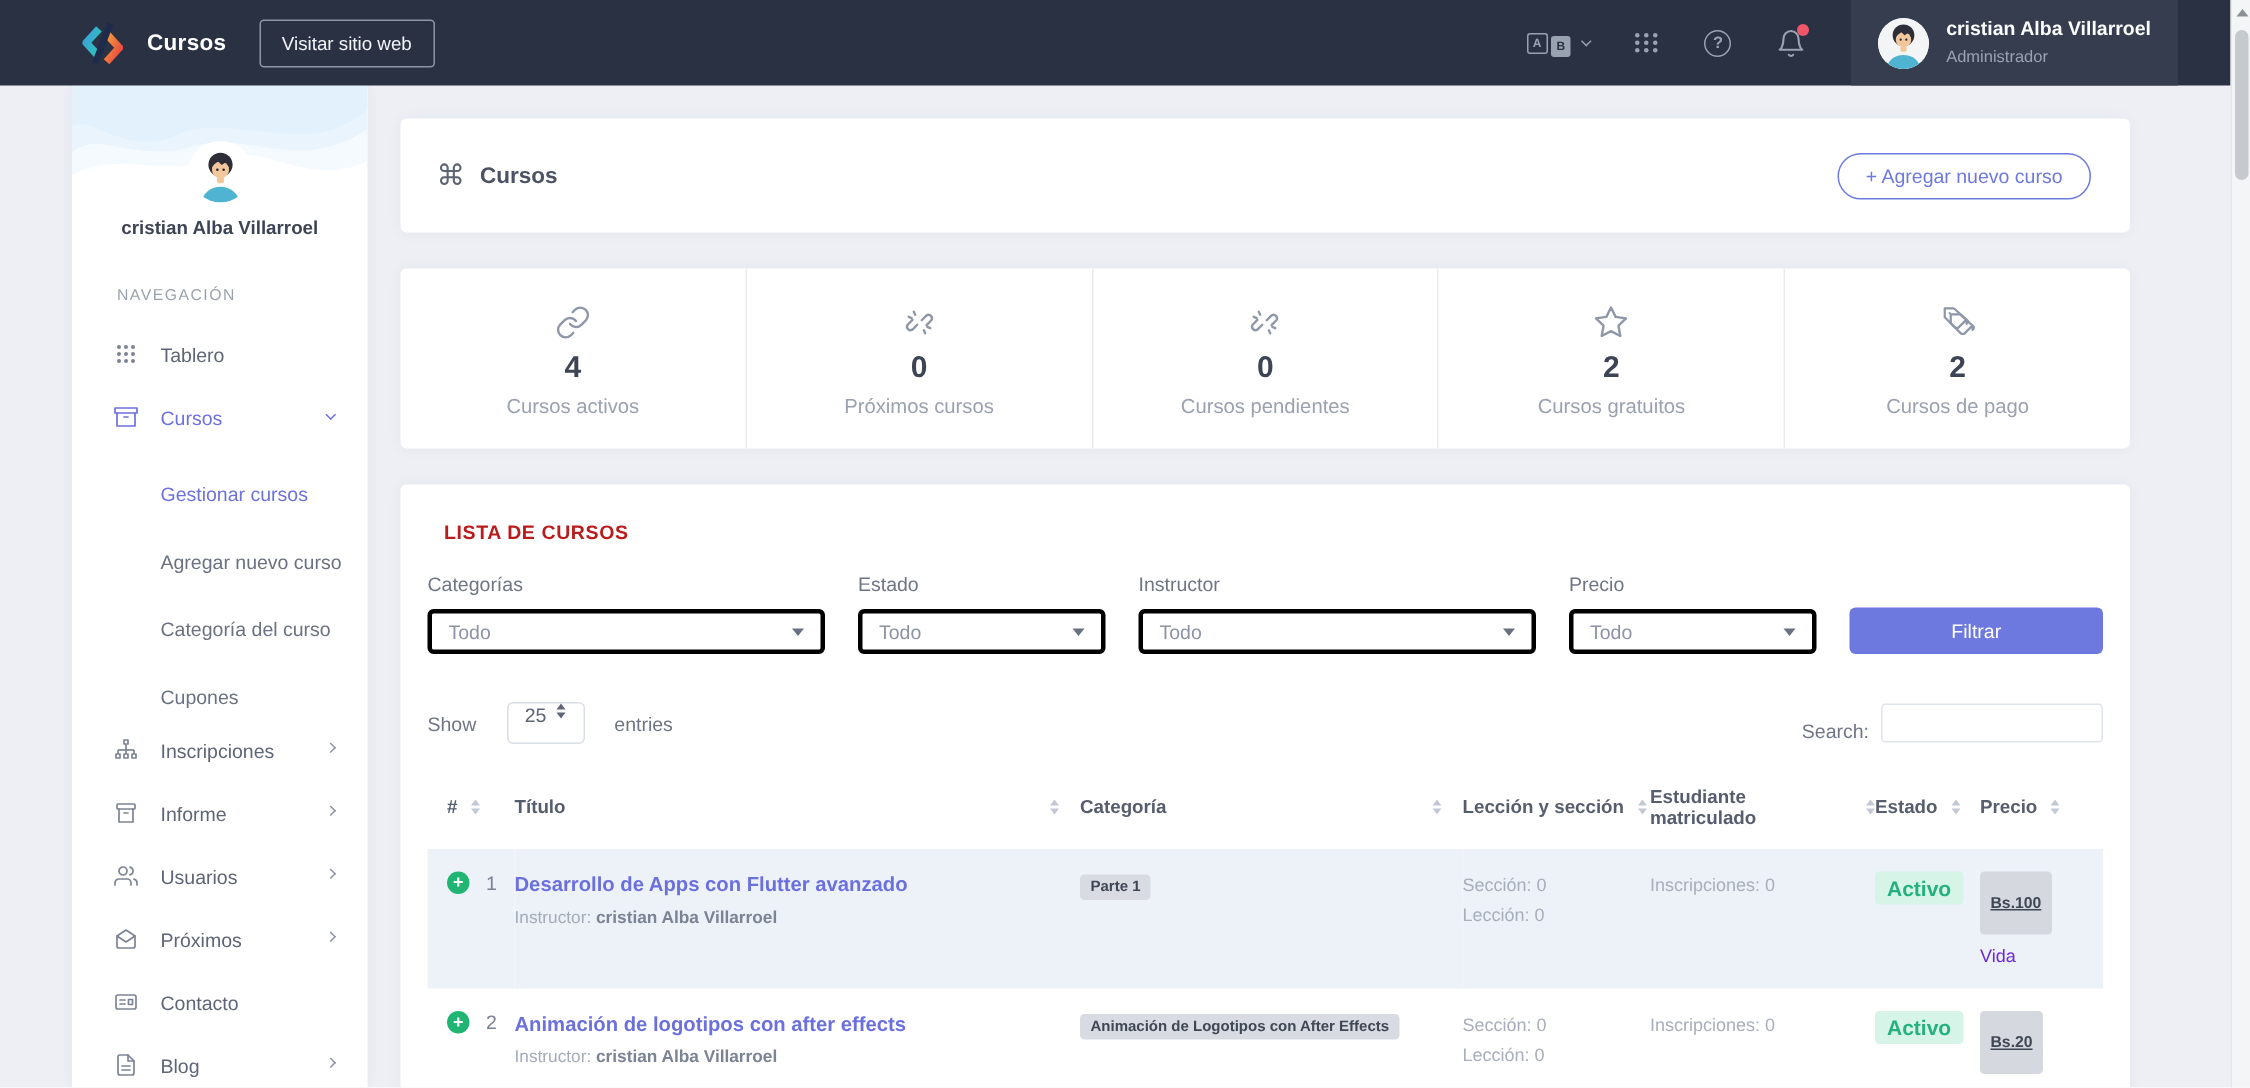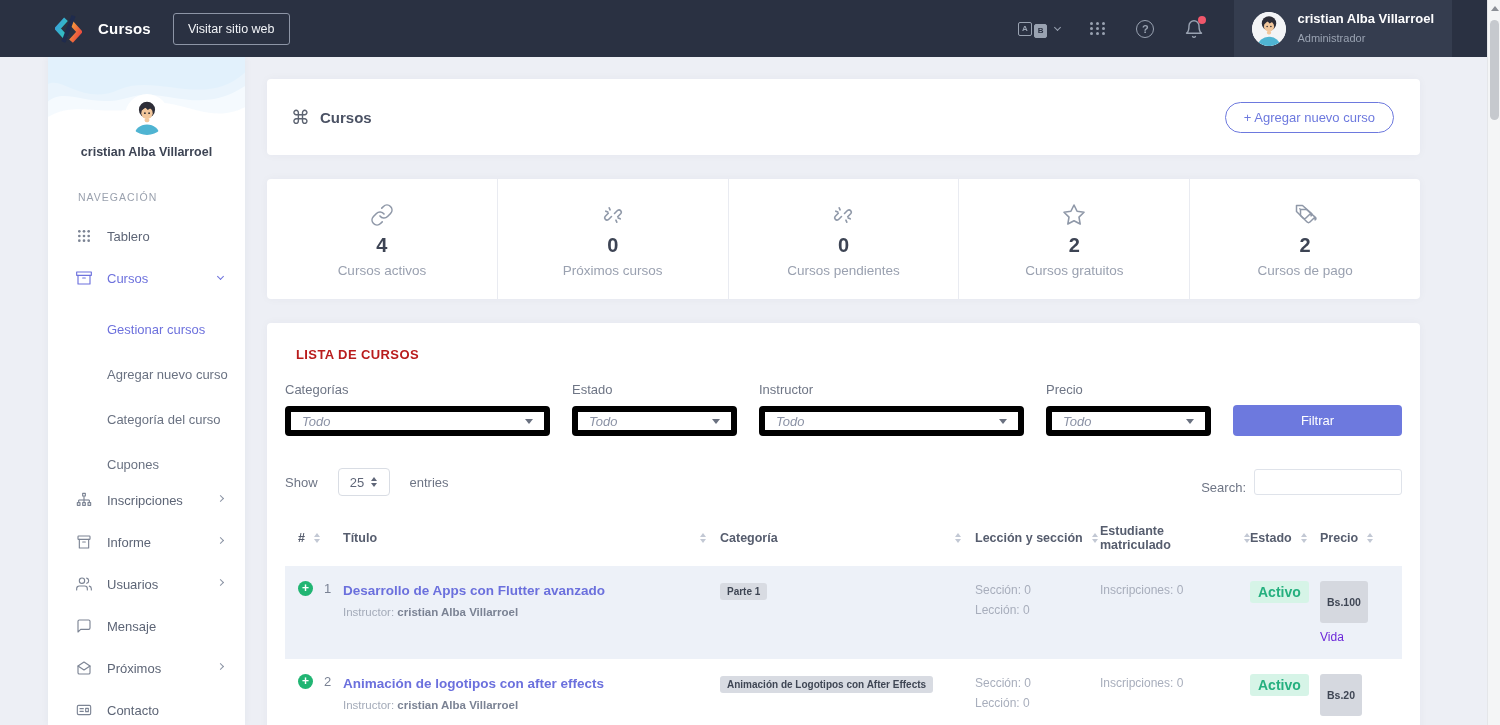--- a/index.html
+++ b/index.html
@@ -61,28 +61,28 @@
   .stat-cell:last-child { border-right:none; }
   .stat-ic { color:#8f98a8; height:26px; display:flex; align-items:flex-end; }
   .stat-val { font-size:20px; font-weight:bold; color:#3d4454; margin:7px 0 6px; }
   .stat-lbl { font-size:13.5px; color:#9aa1b0; }
 
   .list-card { position:absolute; top:266px; left:0; width:1153px; height:480px; padding:24px 18px 0 18px; }
   .list-title { font-size:13px; font-weight:bold; color:#b91c1c; letter-spacing:.4px; margin-bottom:20px;padding-left:11px; }
   .filters { display:flex; align-items:flex-end; }
   .filter-group { margin-right:22px; }
   .filter-label { font-size:13px; color:#6e7585; margin-bottom:9px; }
-  .select { height:30px; border:6px solid #000000; border-radius:4px; background:#fff; display:flex; align-items:center; justify-content:space-between; padding:0 11px; font-size:13px; color:#8c93a6; cursor:pointer;font-style:italic; }
+  .select { height:30px; border:3px solid #000000; border-radius:4px; background:#fff; display:flex; align-items:center; justify-content:space-between; padding:0 11px; font-size:13px; color:#8c93a6; cursor:pointer; }
   .select .caret { width:0; height:0; border-left:4.5px solid transparent; border-right:4.5px solid transparent; border-top:5px solid #6a7180; }
   .w-lg { width:265px; } .w-sm { width:165px; }
   .filtrar-btn { width:170px; height:31px; background:#6d79de; border:none; border-radius:4px; color:#fff; font-size:13px; font-family:inherit; cursor:pointer; margin-bottom:0; }
 
   .table-controls { margin-top:32px; display:flex; align-items:center; justify-content:space-between; }
   .show-wrap { display:flex; align-items:center; font-size:13px; color:#6e7585; gap:20px; }
-  .pagesize { width:52px; height:28px; border:1px solid #d9dde4; border-radius:4px; display:flex; align-items:center; justify-content:center; gap:7px; font-size:13px; color:#5f6678; cursor:pointer; }
+  .pagesize { width:52px; height:28px; border:1px solid #d9dde4; border-radius:4px; display:flex; align-items:flex-start; justify-content:center; gap:7px; font-size:13px; color:#5f6678; cursor:pointer; }
   .spinner { display:flex; flex-direction:column; gap:2px; }
   .spinner .up { width:0;height:0;border-left:3.5px solid transparent;border-right:3.5px solid transparent;border-bottom:4px solid #5f6678; }
   .spinner .dn { width:0;height:0;border-left:3.5px solid transparent;border-right:3.5px solid transparent;border-top:4px solid #5f6678; }
   .search-wrap { display:flex; align-items:flex-end; gap:8px; font-size:13px; color:#6e7585; }
   .search-input { width:148px; height:26px; border:1px solid #dfe3ea; border-radius:3px; padding:0 8px; font-size:12.5px; font-family:inherit; color:#4b5264; }
 
   table.courses { width:1117px; border-collapse:collapse; margin-top:16px; table-layout:fixed; }
   th { text-align:left; font-size:12.5px; color:#565d6e; font-weight:bold; padding:12px 0 14px; }
   .th-flex { display:flex; align-items:center; gap:9px; }
   .th-flex.spread { justify-content:space-between; padding-right:14px; }
@@ -93,21 +93,21 @@
   tr.striped { background:#edf1f8; }
   .num-cell { display:flex; align-items:center; gap:11px; padding-left:13px; }
   .plus-btn { width:15px; height:15px; border-radius:50%; background:#21b573; color:#fff; font-size:12px; line-height:14px; text-align:center; font-weight:bold; cursor:pointer; flex:0 0 auto; }
   .row-num { font-size:13px; color:#7a8294; }
   .course-link { color:#6b70dd; font-size:13.5px; font-weight:bold; text-decoration:none; display:inline-block; cursor:pointer; }
   .instr-line { margin-top:7px; font-size:11.5px; color:#a4abb9; }
   .instr-line b { color:#7b8394; }
   .cat-badge { display:inline-block; background:#d8dbe2; color:#3f4654; font-size:10px; font-weight:bold; padding:3px 7px; border-radius:3px; max-width:230px; }
   .muted { font-size:12px; color:#a8aebc; line-height:1.65; }
   .badge-green { display:inline-block; background:#d6f4e7; color:#25b07f; font-size:14px; font-weight:bold; padding:3px 8px; border-radius:3px; }
-  .price-badge { display:inline-block; background:#d5d8df; color:#3f4654; font-size:10.5px; font-weight:bold; padding:15px 7px; border-radius:3px; }
+  .price-badge { display:inline-block; background:#d5d8df; color:#3f4654; font-size:10.5px; font-weight:bold; padding:15px 7px; border-radius:3px;text-decoration:underline; }
   .plan-txt { font-size:12px; color:#6d28d9; margin-top:7px; }
 </style>
 </head>
 <body>
 
 <header class="navbar">
   <svg class="brand-logo" viewBox="0 0 32 36">
     <defs>
       <linearGradient id="lg1" x1="0" y1="0" x2="1" y2="1">
           <stop offset="0" stop-color="#3aa0dc"></stop>
@@ -269,28 +269,20 @@
             <path d="M17 21v-2a4 4 0 0 0-4-4H5a4 4 0 0 0-4 4v2"></path>
             <circle cx="9" cy="7" r="4"></circle>
             <path d="M23 21v-2a4 4 0 0 0-3-3.87"></path>
             <path d="M16 3.13a4 4 0 0 1 0 7.75"></path>
           </svg>
       </span>
       <span class="lbl">Usuarios</span>
       <span class="chev right"></span>
     </div>
 
-    <div class="nav-item">
-      <span class="ic">
-        <svg viewBox="0 0 24 24" width="16" height="16" fill="none" stroke="currentColor" stroke-width="1.7" stroke-linecap="round" stroke-linejoin="round">
-            <path d="M21 15a2 2 0 0 1-2 2H7l-4 4V5a2 2 0 0 1 2-2h14a2 2 0 0 1 2 2z"></path>
-          </svg>
-      </span>
-      <span class="lbl">Mensaje</span>
-    </div>
 
     <div class="nav-item">
       <span class="ic">
         <svg viewBox="0 0 24 24" width="16" height="16" fill="none" stroke="currentColor" stroke-width="1.7" stroke-linecap="round" stroke-linejoin="round">
             <path d="M3 9l9-6 9 6v10a2 2 0 0 1-2 2H5a2 2 0 0 1-2-2z"></path>
             <polyline points="3 9 12 15 21 9"></polyline>
           </svg>
       </span>
       <span class="lbl">Próximos</span>
       <span class="chev right"></span>

